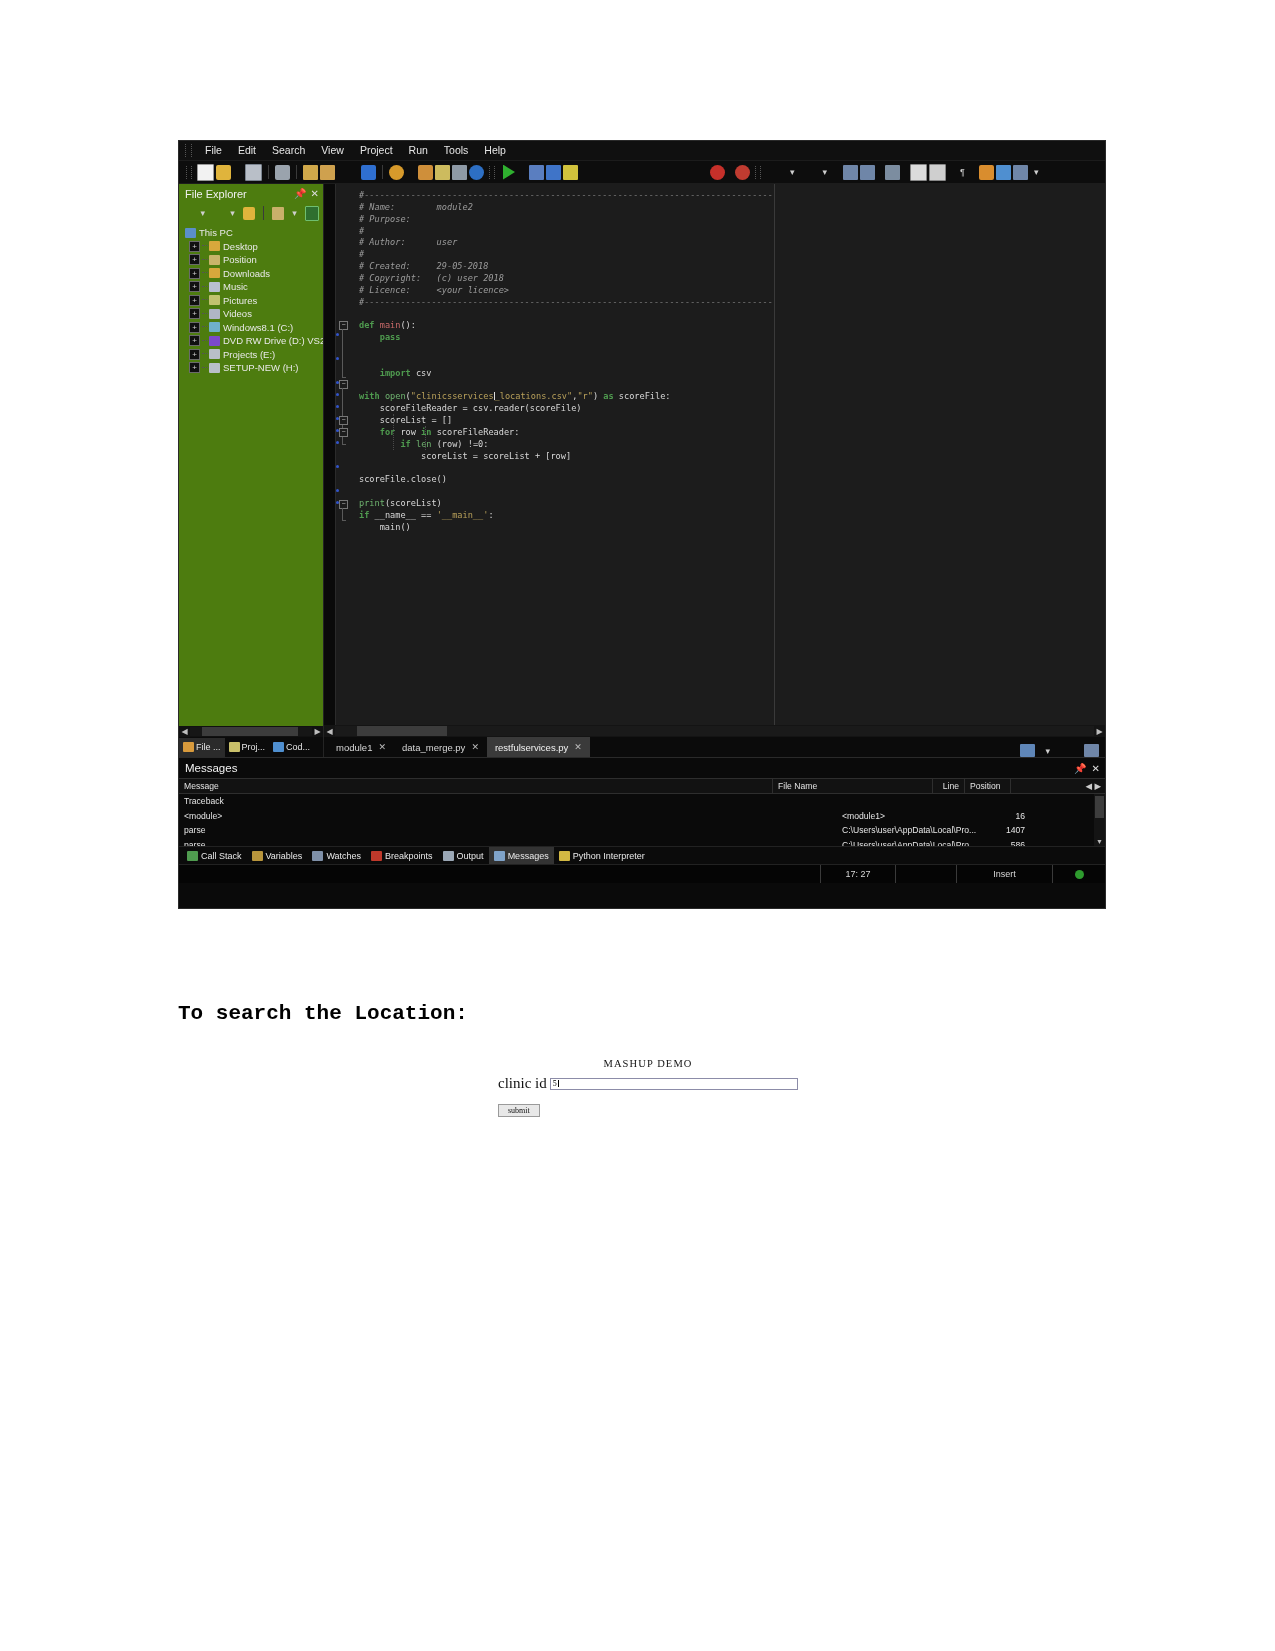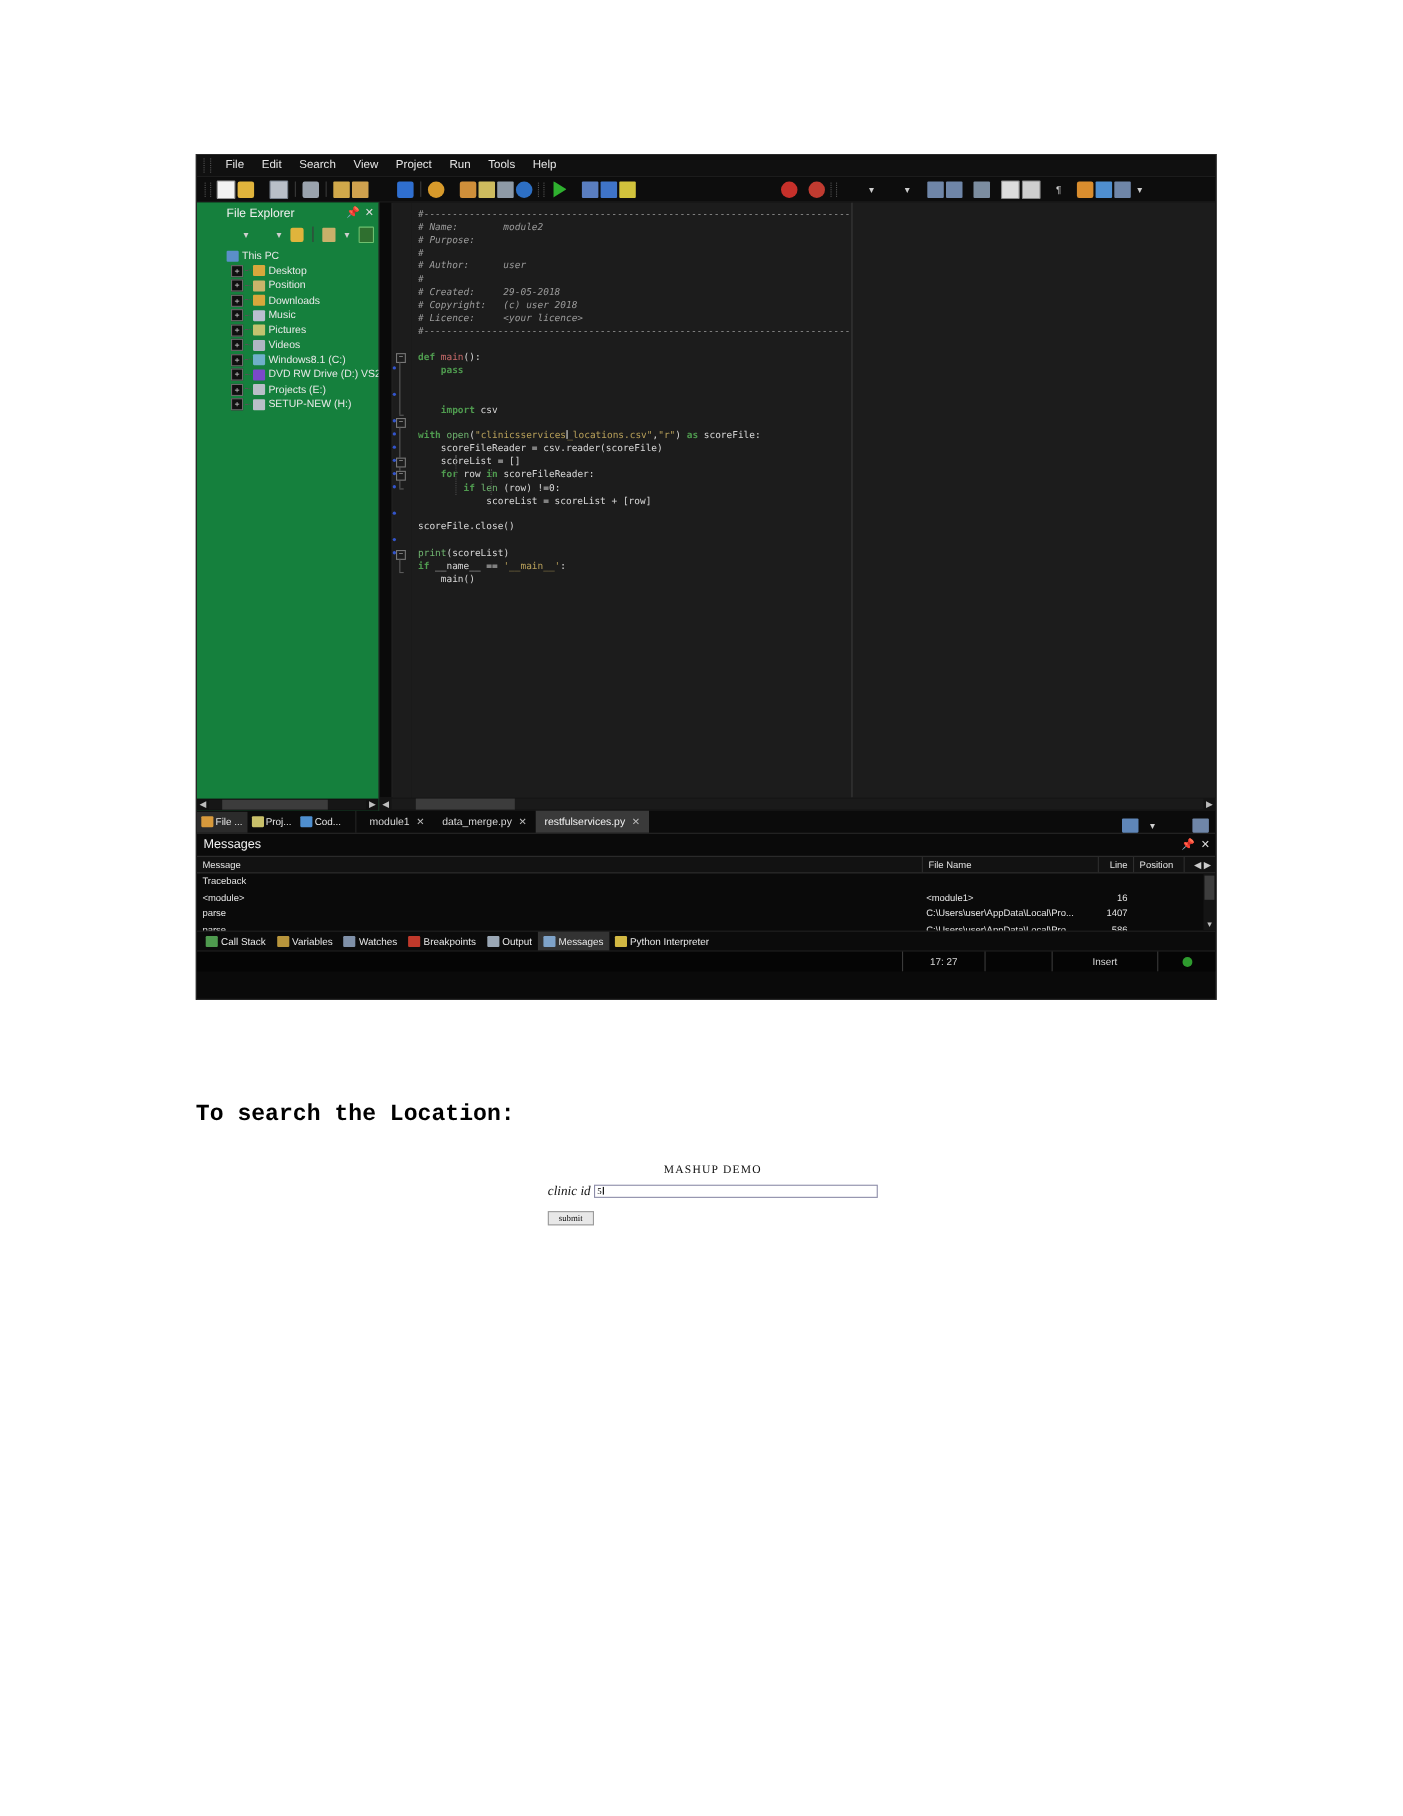--- a/index.html
+++ b/index.html
@@ -27,21 +27,21 @@
     padding-left:4px;border-bottom:1px solid #1c1c1c;gap:2px;
   }
   .tb-ico{width:15px;height:15px;display:inline-block;position:relative;border-radius:1px;}
   .tb-sep{width:1px;height:14px;background:#3a3a3a;margin:0 4px;}
   .tb-gap{width:10px;}
   .tb-dots{width:4px;height:13px;border-left:1px dotted #555;border-right:1px dotted #555;margin:0 3px;}
   .tb-arrow{font-size:9px;color:#cfcfcf;padding:0 4px;}
 
   
   .body-row{display:flex;height:553px;}
-  .fe-pane{width:144px;background:#15803d;border-right:1px solid #242424;position:relative;padding-left:21px;}
+  .fe-pane{width:144px;background:#4d7c0f;border-right:1px solid #242424;position:relative;}
   .fe-header{height:19px;display:flex;align-items:center;justify-content:space-between;padding:0 4px 0 6px;}
   .fe-title{font-size:11px;color:#f0f0f0;}
   .fe-hdr-btns{display:flex;gap:4px;align-items:center;}
   .fe-pin,.fe-close{font-size:10px;color:#dedede;line-height:10px;}
   .fe-toolbar{height:20px;display:flex;align-items:center;gap:4px;padding:0 4px;}
   .fe-tb-ico{width:13px;height:13px;display:inline-block;border-radius:1px;}
   .tree{padding:3px 0 0 4px;font-size:9.5px;color:#e9e9e9;}
   .tnode{display:flex;align-items:center;height:13.5px;white-space:nowrap;overflow:hidden;}
   .tnode.root{padding-left:2px;}
   .tnode.child{padding-left:6px;}
@@ -101,21 +101,21 @@
   .tr-ico{width:15px;height:13px;border-radius:1px;}
 
   
   .msg-panel{background:#0a0a0a;border-top:1px solid #2a2a2a;}
   .msg-head{height:20px;display:flex;align-items:center;justify-content:space-between;padding:0 5px 0 6px;}
   .msg-title{font-size:11.5px;color:#f2f2f2;}
   .msg-head-btns{display:flex;gap:5px;font-size:10px;color:#ddd;}
   .msg-cols{height:14px;background:#121212;border-top:1px solid #2e2e2e;border-bottom:1px solid #2e2e2e;
             display:flex;align-items:center;font-size:8.6px;color:#e2e2e2;position:relative;}
   .mc{height:14px;display:flex;align-items:center;padding-left:5px;border-right:1px solid #2e2e2e;box-sizing:border-box;}
-  .mc.msg{width:660px;}
+  .mc.msg{width:594px;}
   .mc.file{width:160px;}
   .mc.line{width:32px;justify-content:flex-end;padding-right:5px;}
   .mc.pos{width:46px;}
   .mc.spin{flex:1;display:flex;align-items:center;justify-content:flex-end;gap:6px;padding-right:4px;color:#ccc;border-right:none;}
   .msg-rows{position:relative;height:52px;overflow:hidden;}
   .mrow{height:14.5px;display:flex;align-items:center;font-size:8.6px;color:#e6e6e6;}
   .mr-msg{width:660px;padding-left:5px;box-sizing:border-box;white-space:nowrap;}
   .mr-file{width:160px;padding-left:3px;box-sizing:border-box;white-space:nowrap;overflow:hidden;}
   .mr-line{width:32px;text-align:right;padding-right:6px;box-sizing:border-box;}
   .mr-pos{width:46px;}
@@ -142,21 +142,21 @@
   .heading{
     position:absolute;left:178px;top:1002px;
     font-family:Liberation Mono, monospace;font-weight:bold;font-size:21px;color:#000;
   }
   .mashup{
     position:absolute;left:498px;top:1058px;width:300px;
     font-family:"Liberation Serif", serif;text-align:center;
   }
   .mashup-title{font-size:10.5px;letter-spacing:1.1px;color:#111;text-align:center;}
   .mashup-row{display:flex;align-items:center;justify-content:flex-start;margin-top:6px;gap:3px;}
-  .mashup-label{font-size:12px;color:#111;white-space:nowrap;font-style:italic;}
+  .mashup-label{font-size:15px;color:#111;white-space:nowrap;}
   .mashup-input{flex:1;height:10px;border:1px solid #8c8ca8;background:#fff;font-size:8px;
                 display:flex;align-items:center;padding-left:2px;color:#000;}
   .mashup-submit-wrap{text-align:left;margin-top:7px;}
   .mashup-submit{display:inline-block;border:1px solid #9a9a9a;background:#e8e8e8;font-size:8px;
                  padding:1px 9px;color:#111;}
   .cursorbar{display:inline-block;width:1px;height:7px;background:#000;margin-left:1px;vertical-align:-1px;}
 </style>
 </head>
 <body>
 

